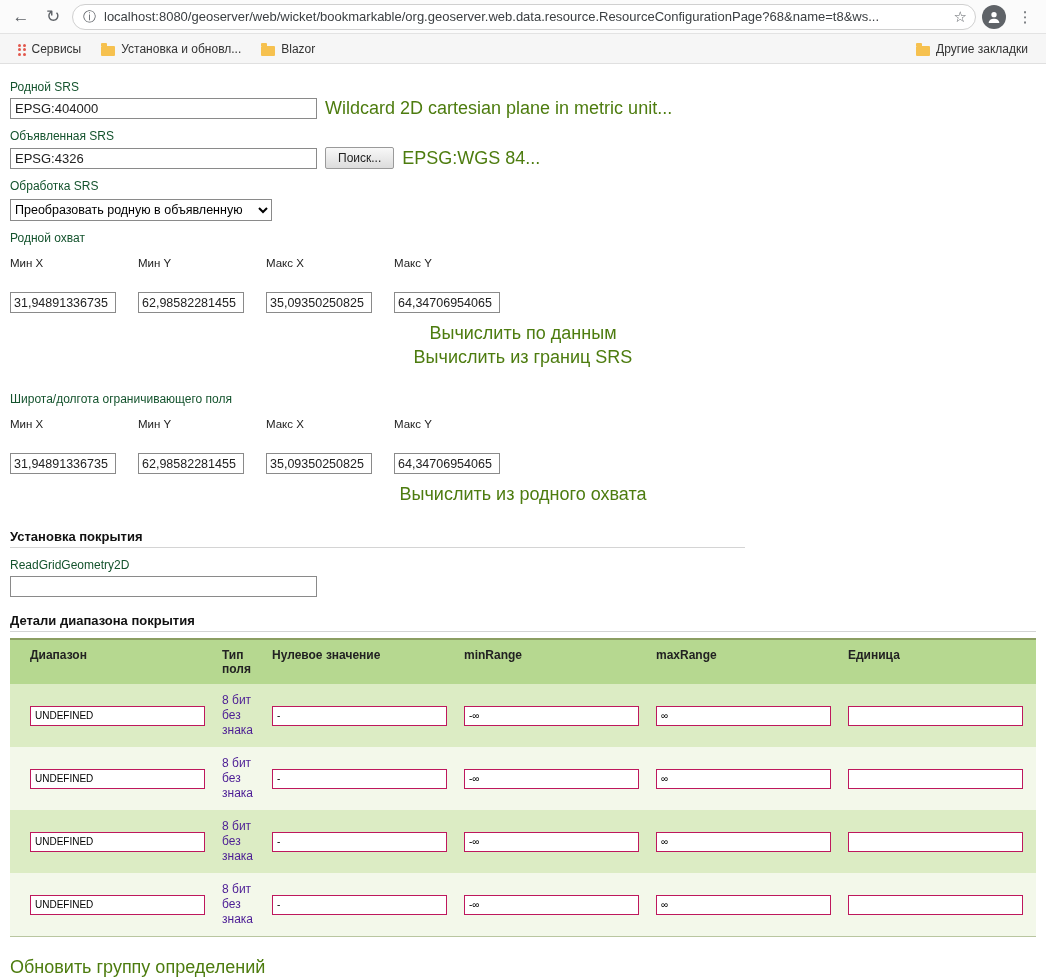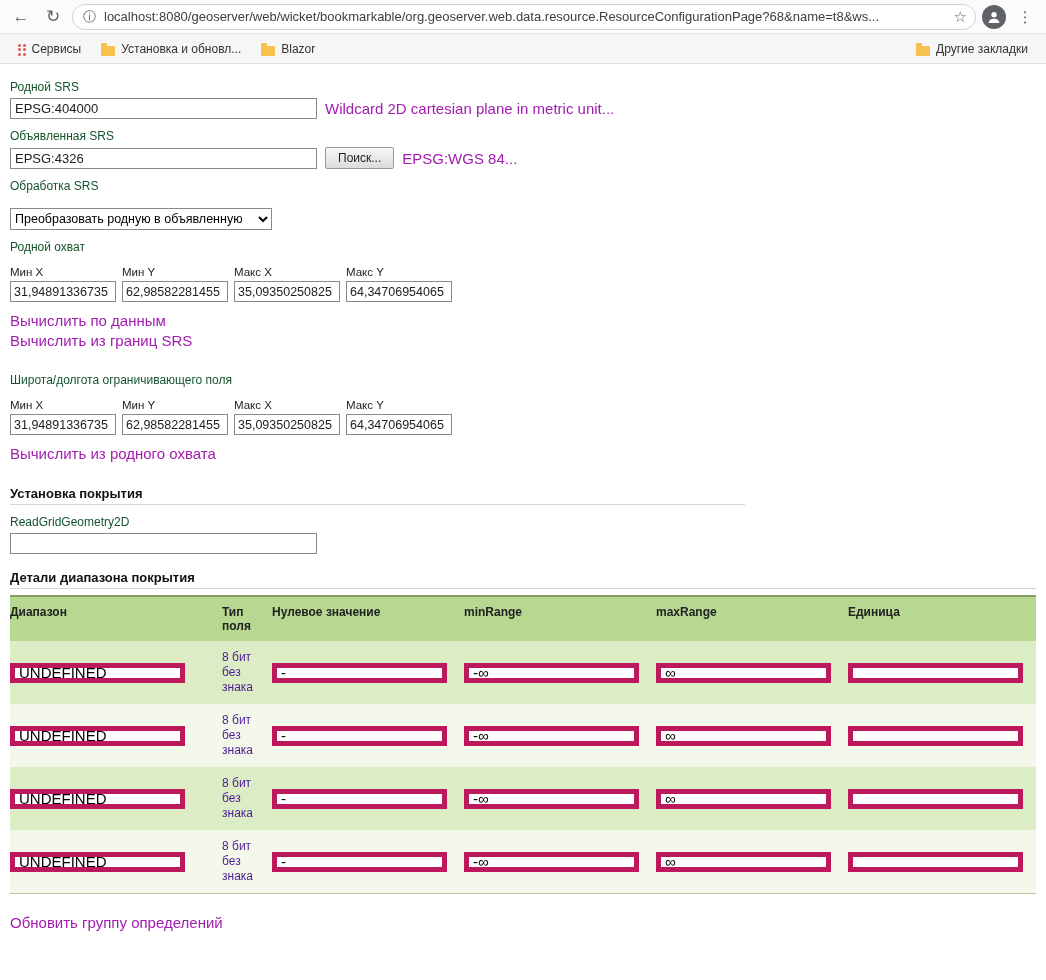--- a/index.html
+++ b/index.html
@@ -54,54 +54,54 @@
   }
   h2.section.mt { margin-top:24px; }
   h2.section.full { width:1026px; }
   label.fld-label { display:block; font-size:12px; color:#14532d; margin:10px 0 4px 0; }
   .inline-row { display:flex; align-items:center; gap:8px; }
   input.txt {
     height:21px; border:1px solid #8a8a8a; background:#fff; padding:1px 4px;
     font-family:"Liberation Sans", sans-serif; font-size:13px; color:#222;
   }
   .w305 { width:307px; }
-  a.lnk { color:#a21caf; font-size:15px; text-decoration:none; cursor:pointer; }
+  a.lnk { color:#4d7c0f; font-size:18px; text-decoration:none; cursor:pointer;text-align:center; }
   button.classic {
     height:22px; padding:1px 12px; font-size:12px; color:#222;
     background:linear-gradient(#f8f8f8,#dcdcdc); border:1px solid #9a9a9a; border-radius:2px; cursor:pointer;
     font-family:"Liberation Sans", sans-serif;
   }
   select.sel {
     width:262px; height:22px; font-size:12.5px; font-family:"Liberation Sans", sans-serif;
     border:1px solid #8a8a8a; background:#fff;
   }
   
   .bbox { margin-top:6px; }
-  .bbox-grid { display:grid; grid-template-columns:repeat(4,108px); column-gap:4px; }
+  .bbox-grid { display:grid; grid-template-columns:repeat(4,108px); column-gap:4px;gap:20px; }
   .bbox-grid .col-label { font-size:11.5px; color:#222; padding:6px 0 3px 0; }
   .bbox-grid input.txt { width:106px; font-size:12.5px; padding:1px 3px; }
   .link-stack { margin-top:10px; display:flex; flex-direction:column; gap:3px; }
 
   
   table.bands {
     border-collapse:collapse; width:1026px; margin-top:6px;
     border-top:2px solid #8b9e62; border-bottom:1px solid #b9c6a0;
   }
   table.bands th {
     background:#b6d890; text-align:left; font-size:12px; color:#222;
     padding:8px 6px 8px 0; vertical-align:top; font-weight:bold;
   }
-  table.bands th.first, table.bands td.first { }
+  table.bands th.first, table.bands td.first { padding-left:20px; }
   table.bands td { padding:9px 6px 9px 0; vertical-align:middle; font-size:12px; }
   tr.row-green td { background:#dcecc4; }
   tr.row-pale  td { background:#f3f8ea; }
   .type-cell { font-size:12px; color:#4c1d95; line-height:1.25; }
   input.band-txt {
-    width:175px; height:20px; border:5px solid #be185d; padding:1px 4px;
-    font-family:"Liberation Sans", sans-serif; font-size:15px; background:#fff;
+    width:175px; height:20px; border:1px solid #be185d; padding:1px 4px;
+    font-family:"Liberation Sans", sans-serif; font-size:10px; background:#fff;
   }
   .refresh-row { margin:20px 0 0 0; }
 </style>
 </head>
 <body>
 
 <div>
   <div class="toolbar">
     <span class="tb-icon">←</span>
     <span class="tb-icon">↻</span>
@@ -157,21 +157,21 @@
   </div>
 
   <label class="fld-label">Объявленная SRS</label>
   <div class="inline-row">
     <input class="txt w305" value="EPSG:4326" style="">
     <button class="classic">Поиск...</button>
     <a class="lnk">EPSG:WGS 84...</a>
   </div>
 
   <label class="fld-label">Обработка SRS</label>
-  <div class="inline-row" style="margin-top:15px;">
+  <div class="inline-row" style="margin-top:6px;">
     <select class="sel">
       <option>Преобразовать родную в объявленную</option>
     </select>
   </div>
 
   
 
   <label class="fld-label">Родной охват</label>
   <div class="bbox">
     <div class="bbox-grid">

